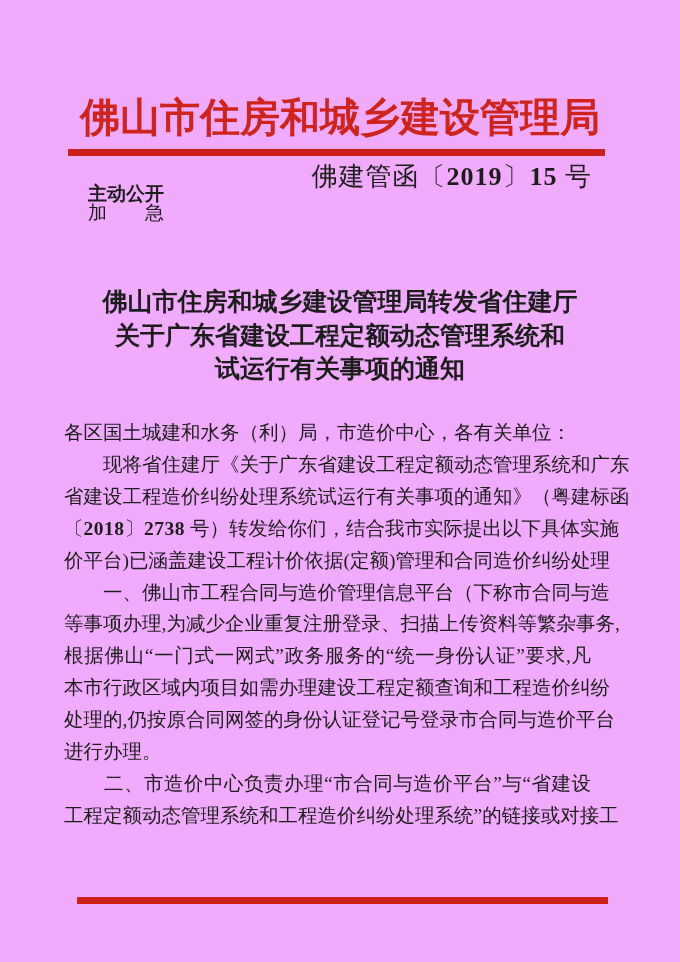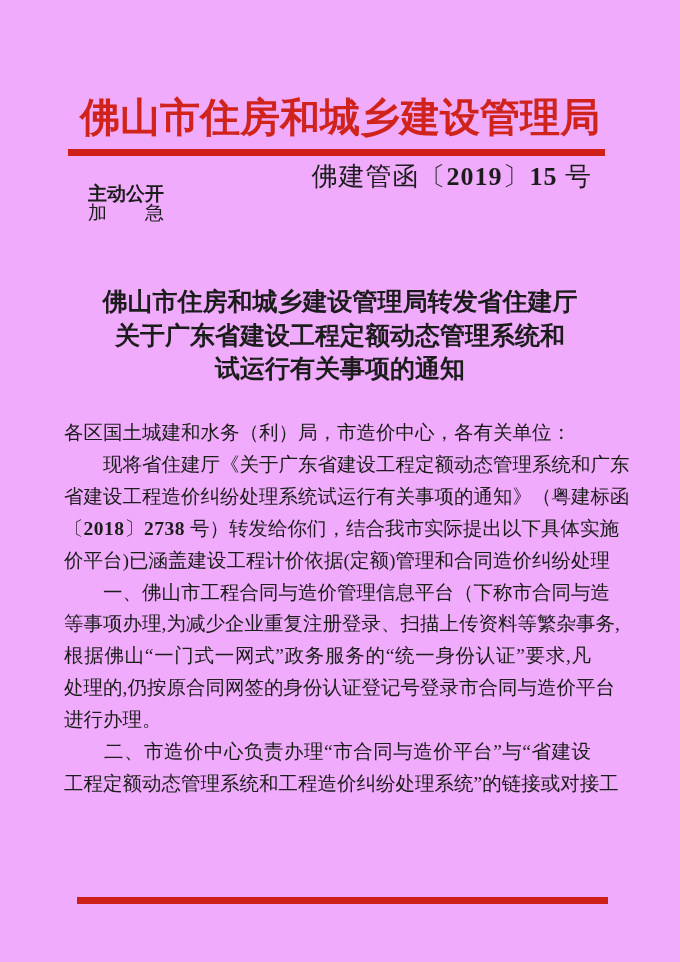--- a/index.html
+++ b/index.html
@@ -107,20 +107,21 @@
 
   <div class="body-text">
       <div class="line"><span>各区国土城建和水务（利）局，市造价中心，各有关单位：</span></div>
       <div class="line j"><span>　　现将省住建厅《关于广东省建设工程定额动态管理系统和广东</span></div>
       <div class="line j"><span>省建设工程造价纠纷处理系统试运行有关事项的通知》（粤建标函</span></div>
       <div class="line j"><span>〔</span><b>2018</b><span>〕</span><b>2738</b><span> 号）转发给你们，结合我市实际提出以下具体实施</span></div>
       <div class="line j"><span>价平台)已涵盖建设工程计价依据(定额)管理和合同造价纠纷处理</span></div>
       <div class="line j"><span>　　一、佛山市工程合同与造价管理信息平台（下称市合同与造</span></div>
       <div class="line j"><span>等事项办理,为减少企业重复注册登录、扫描上传资料等繁杂事务,</span></div>
       <div class="line j"><span>根据佛山“一门式一网式”政务服务的“统一身份认证”要求,凡</span></div>
+      <div class="line j"><span>本市行政区域内项目如需办理建设工程定额查询和工程造价纠纷</span></div>
       <div class="line j"><span>处理的,仍按原合同网签的身份认证登记号登录市合同与造价平台</span></div>
       <div class="line"><span>进行办理。</span></div>
       <div class="line j"><span>　　二、市造价中心负责办理“市合同与造价平台”与“省建设</span></div>
       <div class="line j"><span>工程定额动态管理系统和工程造价纠纷处理系统”的链接或对接工</span></div>
     </div>
 
   <div class="rule rule-bottom"></div>
 
 </div>
 

